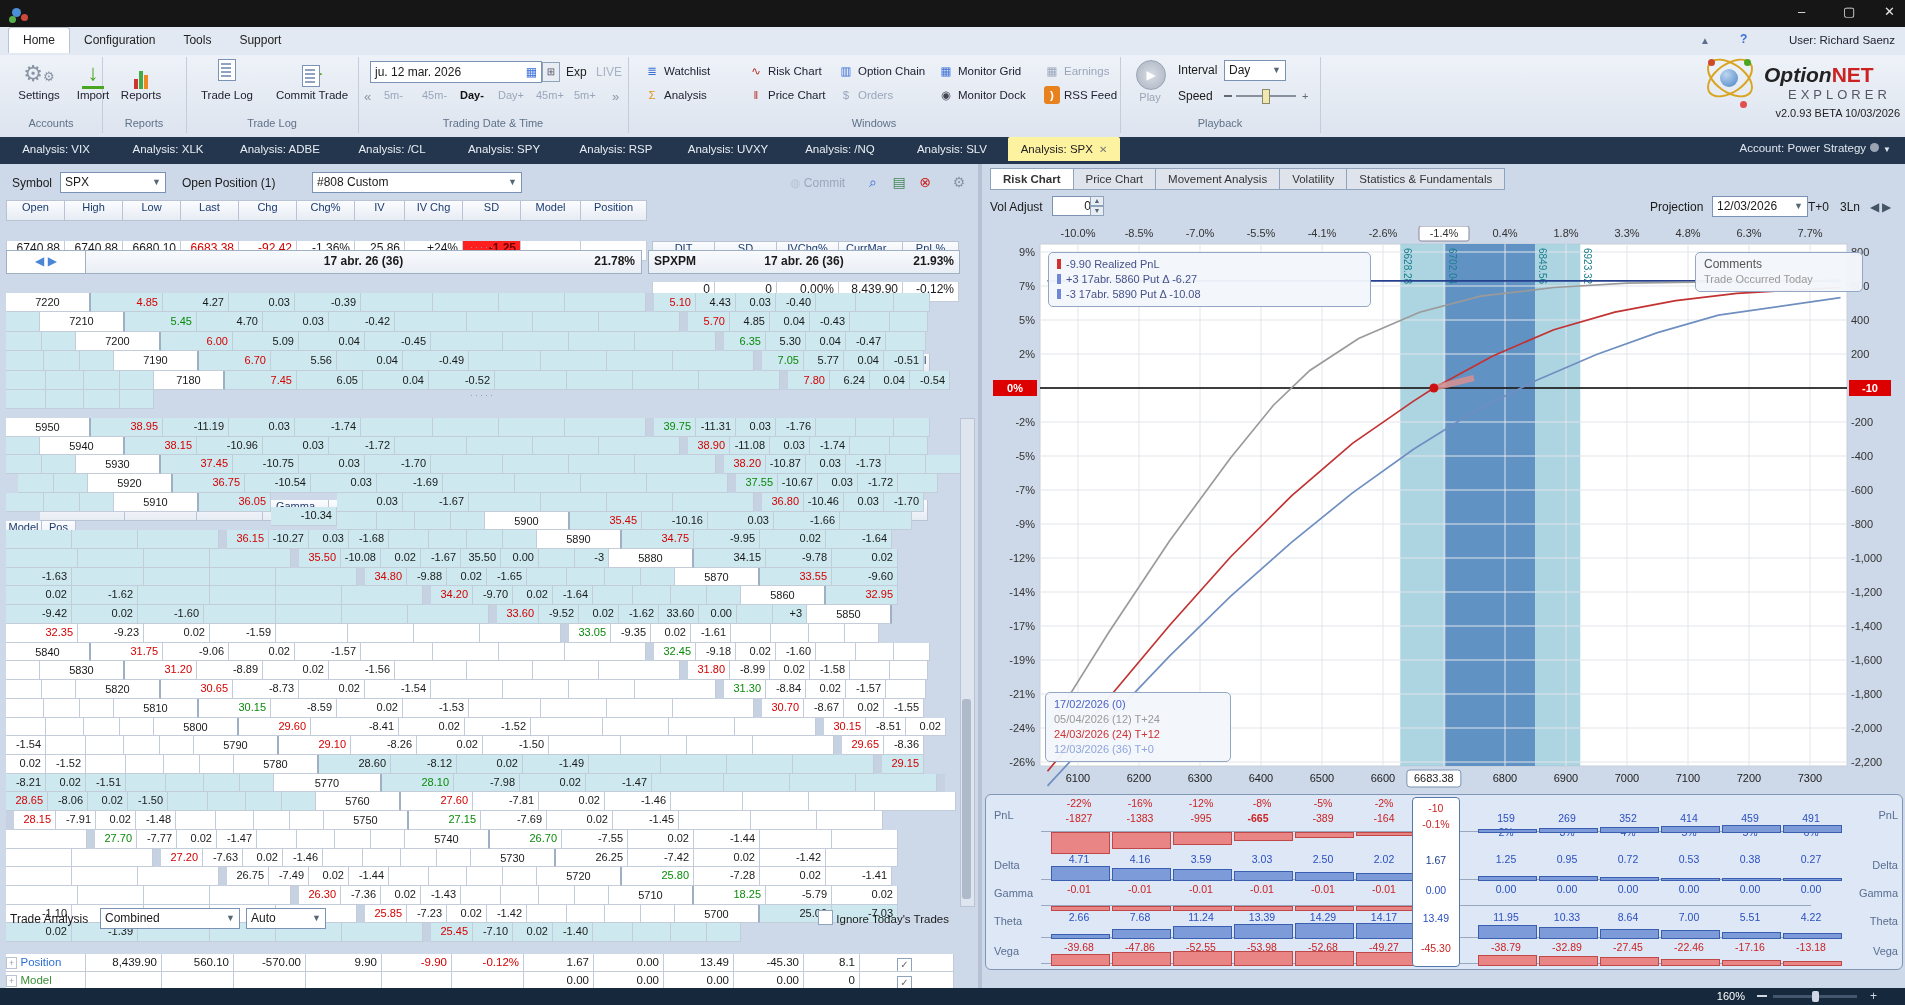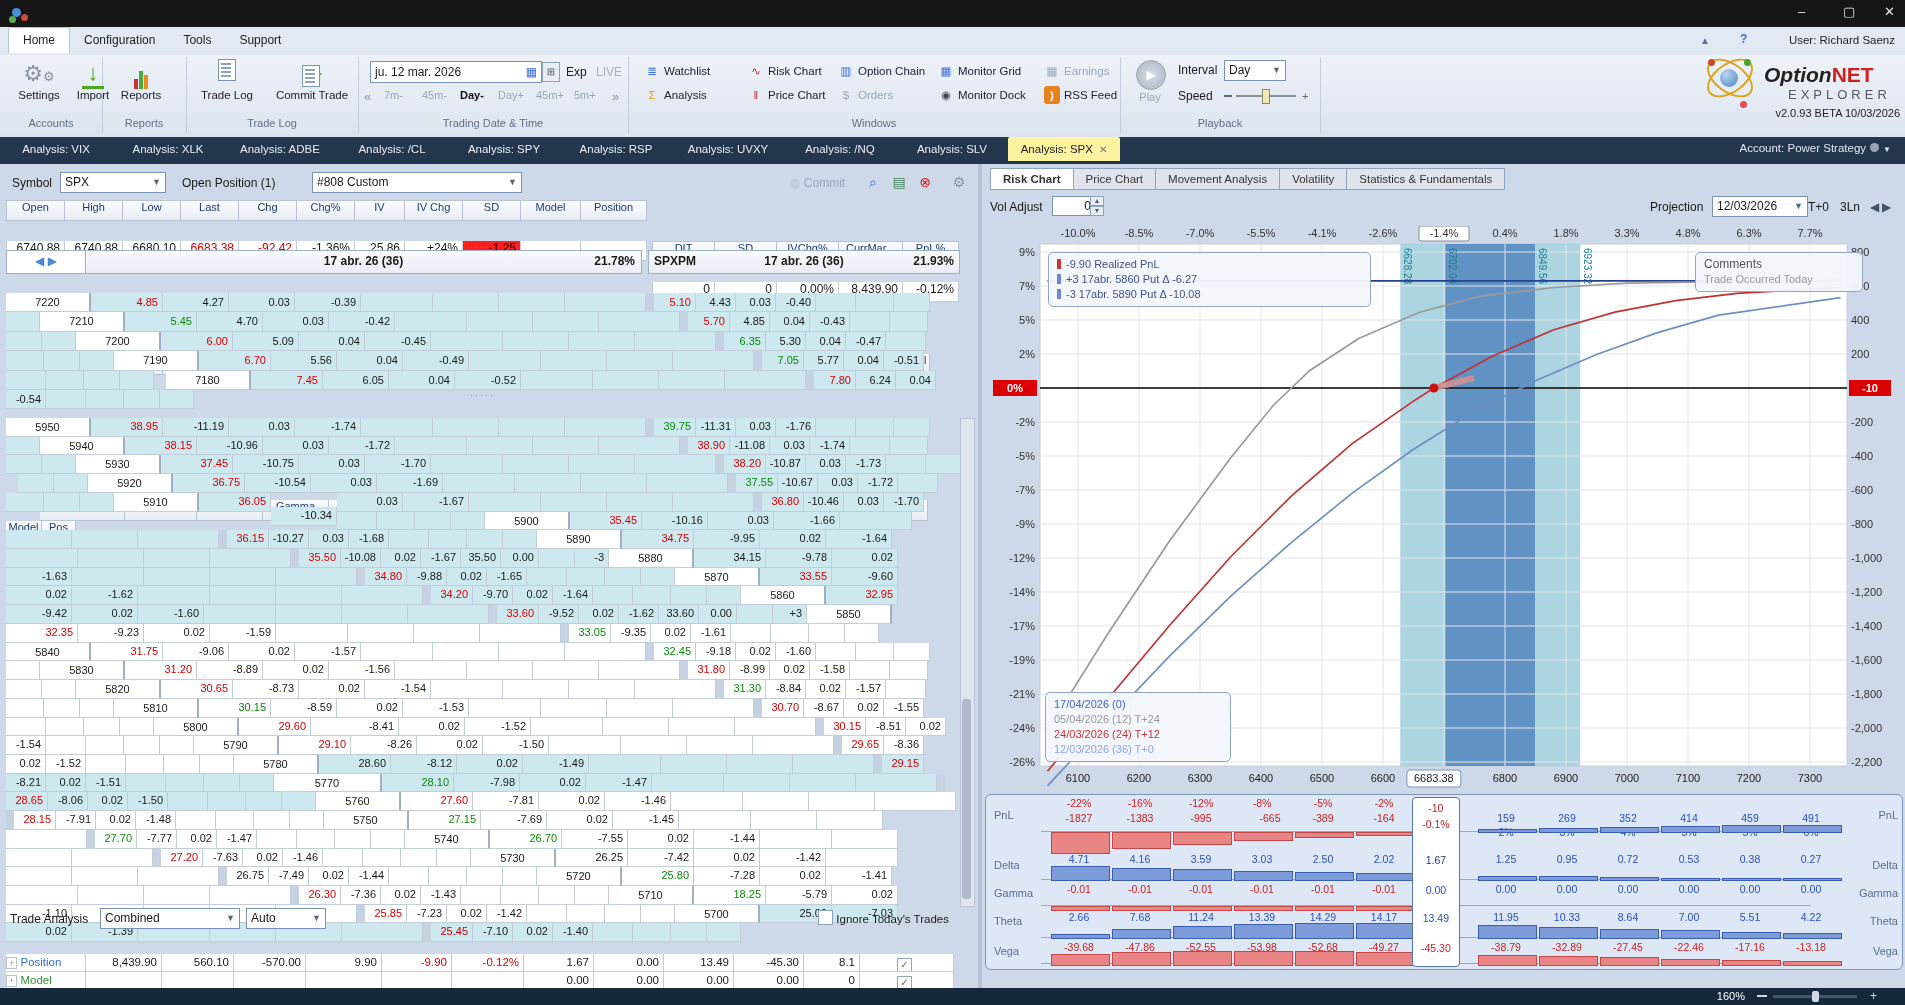--- a/index.html
+++ b/index.html
@@ -147,21 +147,21 @@
 
   <div class="inputbox" style="left:370px;top:6px;width:162px;height:20px">
     <span>ju. 12 mar. 2026</span>
     <span style="float:right;color:#3a6fd8">▦</span>
   </div>
   <span class="abs" style="left:542px;top:7px;width:16px;height:18px;border:1px solid #8fa3bd;background:#e8edf4;text-align:center;line-height:18px;font-size:10px;color:#556">⊞</span>
   <span class="abs" style="left:566px;top:10px;font-size:12px;color:#222">Exp</span>
   <span class="abs" style="left:596px;top:10px;font-size:12px;color:#a8b2c2">LIVE</span>
   <div class="abs" style="left:364px;top:34px;height:18px" id="steps">
       <span class="stepitem chev" style="left: 0px;">«</span>
-      <span class="stepitem" style="left: 20px;">7m-</span>
+      <span class="stepitem" style="left: 20px;">5m-</span>
       <span class="stepitem" style="left: 58px;">45m-</span>
       <span class="stepitem on" style="left: 96px;">Day-</span>
       <span class="stepitem" style="left: 134px;">Day+</span>
       <span class="stepitem" style="left: 172px;">45m+</span>
       <span class="stepitem" style="left: 210px;">5m+</span>
       <span class="stepitem chev" style="left: 248px;">»</span>
     </div>
   <div class="glabel" style="left:358px;width:270px">Trading Date &amp; Time</div>
 
   <div id="winrow1" class="abs" style="left:644px;top:7px">
@@ -383,21 +383,21 @@
         <div class="vcell c-grn" style="width: 42px; line-height: 18.4px;">7.05</div>
         <div class="vcell" style="width: 40px; line-height: 18.4px;">5.77</div>
         <div class="vcell" style="width: 40px; line-height: 18.4px;">0.04</div>
         <div class="vcell" style="width: 40px; line-height: 18.4px;">-0.51</div>
         <div class="vcell" style="width: 40px; line-height: 18.4px;"></div>
         <div class="vcell" style="width: 38px; line-height: 18.4px;"></div>
         <div class="vcell" style="width: 36px; line-height: 18.4px;"></div>
         <div class="vcell" style="width: 34px; line-height: 18.4px;"></div>
       </div>
       <div class="rowline orow hl" style="height: 19.4px;">
-        <div class="strikecell" style="width: 85px; line-height: 19.4px; margin-left: 12px;">7180</div>
+        <div class="strikecell" style="width: 71px; line-height: 19.4px;">7180</div>
         <div class="vcell c-red" style="width: 72px; line-height: 18.4px;">7.45</div>
         <div class="vcell" style="width: 66px; line-height: 18.4px;">6.05</div>
         <div class="vcell" style="width: 66px; line-height: 18.4px;">0.04</div>
         <div class="vcell" style="width: 66px; line-height: 18.4px;">-0.52</div>
         <div class="vcell" style="width: 72px; line-height: 18.4px;"></div>
         <div class="vcell" style="width: 66px; line-height: 18.4px;"></div>
         <div class="vcell" style="width: 66px; line-height: 18.4px;"></div>
         <div class="vcell" style="width: 81px; line-height: 18.4px;"></div>
         <div class="ggap" style="width: 8px;"></div>
         <div class="vcell c-red" style="width: 42px; line-height: 18.4px;">7.80</div>
@@ -1133,21 +1133,21 @@
 <div class="ovbox" style="left:1048px;top:252px;width:305px" id="legendbox">
     <div class="lg"><span class="sw" style="background:#d03030"></span><span style="color:#44518a">-9.90 Realized PnL</span></div>
     <div class="lg"><span class="sw" style="background:#6f86d8"></span><span style="color:#44518a">+3 17abr. 5860 Put Δ -6.27</span></div>
     <div class="lg"><span class="sw" style="background:#6f86d8"></span><span style="color:#44518a">-3 17abr. 5890 Put Δ -10.08</span></div>
   </div>
 <div class="ovbox" style="left:1695px;top:252px;width:150px">
   <div class="lg" style="color:#555;font-size:12px">Comments</div>
   <div class="lg" style="color:#999">Trade Occurred Today</div>
 </div>
 <div class="ovbox" style="left:1045px;top:692px;width:168px" id="datebox">
-    <div class="lg" style="color: rgb(75, 99, 200);">17/04/2026 (0)</div>
+    <div class="lg" style="color: rgb(75, 99, 200);">17/02/2026 (0)</div>
     <div class="lg" style="color: rgb(154, 154, 154);">05/04/2026 (12) T+24</div>
     <div class="lg" style="color: rgb(204, 51, 51);">24/03/2026 (24) T+12</div>
     <div class="lg" style="color: rgb(143, 166, 220);">12/03/2026 (36) T+0</div>
   </div>
 
 <div class="abs" id="strip">
     <div class="slab" style="left: 8px; top: 14px;">PnL</div>
     <div class="slab" style="right: 4px; top: 14px;">PnL</div>
     <div class="slab" style="left: 8px; top: 64px;">Delta</div>
     <div class="slab" style="right: 4px; top: 64px;">Delta</div>
@@ -1189,21 +1189,21 @@
     <div class="sbar" style="left: 187px; top: 37px; width: 57px; height: 10.8922px; background: rgb(233, 133, 133); border: 1px solid rgb(192, 72, 72);"></div>
     <div class="stxt" style="left: 215px; top: 58px; color: rgb(42, 79, 192);">3.59</div>
     <div class="sbar" style="left: 187px; top: 74.0913px; width: 57px; height: 9.9087px; background: rgb(125, 155, 216); border: 1px solid rgb(58, 95, 176);"></div>
     <div class="stxt" style="left: 215px; top: 88px; color: rgb(204, 34, 34);">-0.01</div>
     <div class="sbar" style="left: 187px; top: 111px; width: 57px; height: 3px; background: rgb(233, 133, 133); border: 1px solid rgb(192, 72, 72);"></div>
     <div class="stxt" style="left: 215px; top: 116px; color: rgb(42, 79, 192);">11.24</div>
     <div class="sbar" style="left: 187px; top: 130.988px; width: 57px; height: 11.0119px; background: rgb(125, 155, 216); border: 1px solid rgb(58, 95, 176);"></div>
     <div class="stxt" style="left: 215px; top: 146px; color: rgb(204, 34, 34);">-52.55</div>
     <div class="sbar" style="left: 187px; top: 156.344px; width: 57px; height: 12.6556px; background: rgb(233, 133, 133); border: 1px solid rgb(192, 72, 72);"></div>
     <div class="stxt" style="left: 276px; top: 2px; color: rgb(204, 34, 34);">-8%</div>
-    <div class="stxt" style="left: 284px; top: 17px; color: rgb(204, 34, 34);">-665</div>
+    <div class="stxt" style="left: 272px; top: 17px; color: rgb(204, 34, 34); font-weight: bold;">-665</div>
     <div class="sbar" style="left: 248px; top: 37px; width: 57px; height: 7.27969px; background: rgb(233, 133, 133); border: 1px solid rgb(192, 72, 72);"></div>
     <div class="stxt" style="left: 276px; top: 58px; color: rgb(42, 79, 192);">3.03</div>
     <div class="sbar" style="left: 248px; top: 75.6369px; width: 57px; height: 8.36306px; background: rgb(125, 155, 216); border: 1px solid rgb(58, 95, 176);"></div>
     <div class="stxt" style="left: 276px; top: 88px; color: rgb(204, 34, 34);">-0.01</div>
     <div class="sbar" style="left: 248px; top: 111px; width: 57px; height: 3px; background: rgb(233, 133, 133); border: 1px solid rgb(192, 72, 72);"></div>
     <div class="stxt" style="left: 276px; top: 116px; color: rgb(42, 79, 192);">13.39</div>
     <div class="sbar" style="left: 248px; top: 128.882px; width: 57px; height: 13.1183px; background: rgb(125, 155, 216); border: 1px solid rgb(58, 95, 176);"></div>
     <div class="stxt" style="left: 276px; top: 146px; color: rgb(204, 34, 34);">-53.98</div>
     <div class="sbar" style="left: 248px; top: 156px; width: 57px; height: 13px; background: rgb(233, 133, 133); border: 1px solid rgb(192, 72, 72);"></div>
     <div class="stxt" style="left: 337px; top: 2px; color: rgb(204, 34, 34);">-5%</div>

